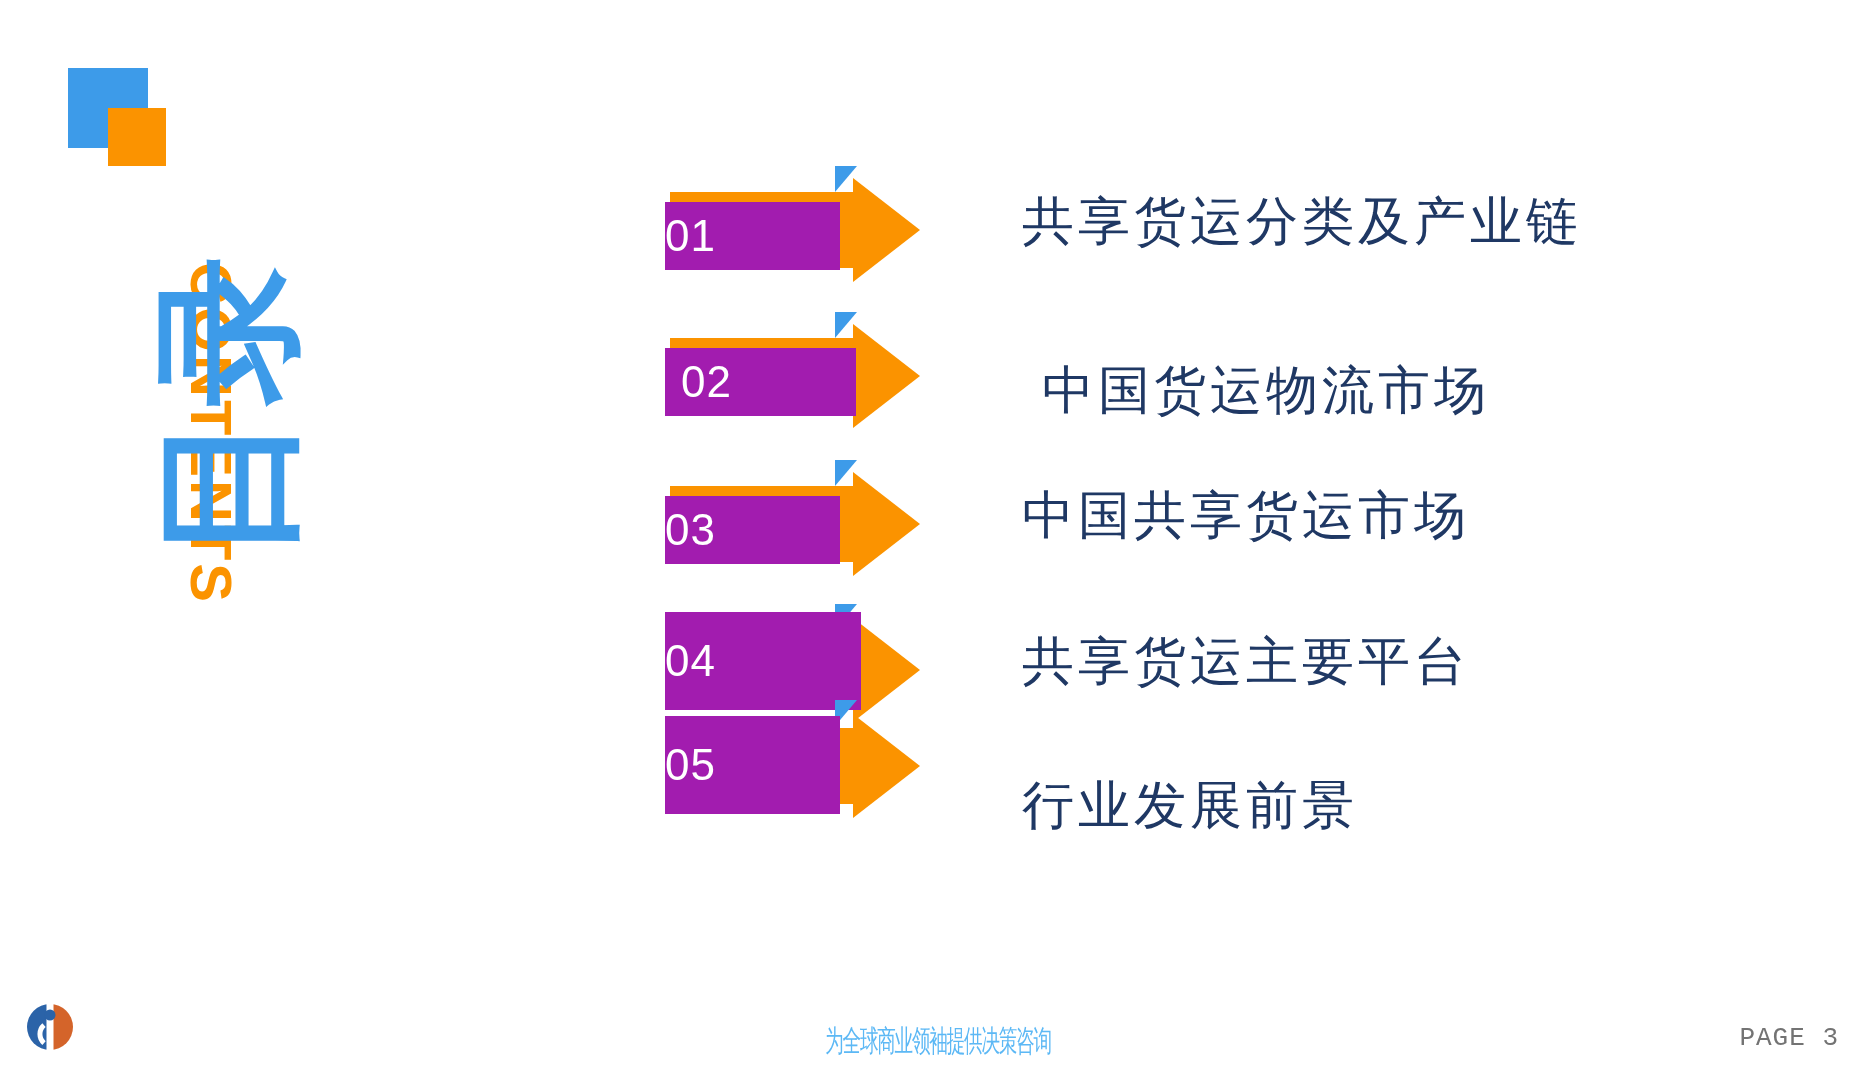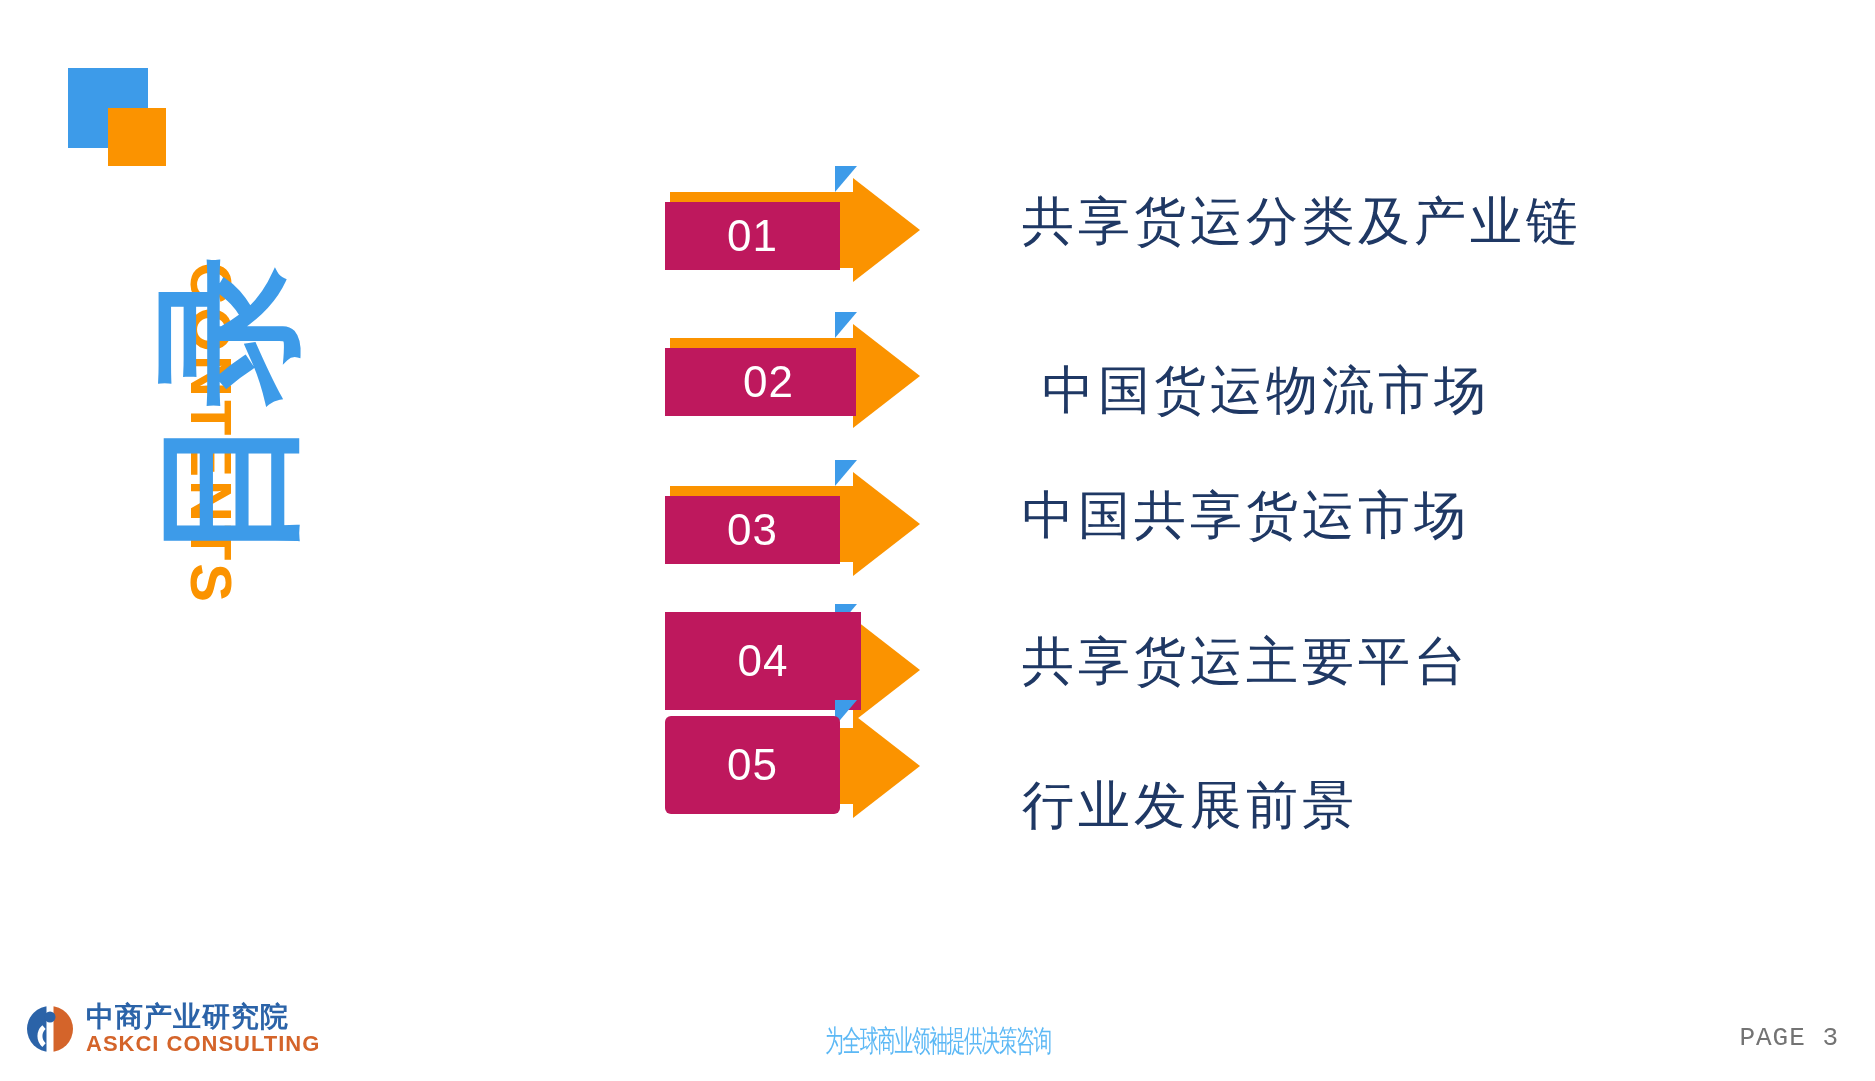--- a/index.html
+++ b/index.html
@@ -103,25 +103,24 @@
     position: absolute;
     width: 0;
     height: 0;
     border-style: solid;
     border-color: transparent transparent transparent #FB9300;
   }
 
   
   .plate {
     position: absolute;
-    background: #be185d;
+    background: #a21caf;
     color: #ffffff;
     display: flex;
     align-items: center;
-    justify-content: center;
     font-size: 44px;
     font-weight: 400;
     letter-spacing: 1px;
   }
 
   .row-title {
     position: absolute;
     color: #1F3864;
     font-family: "Liberation Serif", "DejaVu Serif", serif;
     font-size: 52px;
@@ -259,44 +258,40 @@
       </div>
       <div class="row-title" style="left:1022px;top:636px;">共享货运主要平台</div>
     </div>
 
     <div class="row" style="left:0;top:0;">
       <div class="flag" style="left:835px;top:700px;"></div>
       <div class="arrow" style="left:670px;top:728px;">
         <div class="arrow-body" style="width:183px;height:76px;"></div>
         <div class="arrow-head" style="left:183px;top:-14px;border-width:52px 0 52px 67px;"></div>
       </div>
-      <div class="plate" style="left:665px;top:716px;width:175px;height:98px;border-radius:6px;">
+      <div class="plate" style="left:665px;top:716px;width:175px;height:98px;">
         <span>05</span>
       </div>
       <div class="row-title" style="left:1022px;top:780px;">行业发展前景</div>
     </div>
 
   </div>
 
   <div class="footer">
 
     <div class="logo-wrap">
       <div class="logo-mark">
         <svg width="52" height="52" viewBox="0 0 52 52" aria-hidden="true">
           <path d="M26 3 A23 23 0 0 0 26 49 Z" fill="#2B63A8"></path>
           <path d="M26 3 A23 23 0 0 1 26 49 Z" fill="#D4642A"></path>
           <rect x="22.5" y="3" width="7" height="46" fill="#ffffff"></rect>
           <circle cx="26" cy="14" r="5.5" fill="#2B63A8"></circle>
           <path d="M20 24 A12 12 0 0 0 20 42" stroke="#ffffff" stroke-width="5" fill="none"></path>
         </svg>
       </div>
-      <div class="logo-text-block">
-        <div class="logo-cn">中商产业研究院</div>
-        <div class="logo-en">ASKCI CONSULTING</div>
-      </div>
     </div>
 
     <div class="footer-slogan">为全球商业领袖提供决策咨询</div>
 
     <div class="page-label">PAGE  3</div>
   </div>
 
 </div>
 
 </body></html>

